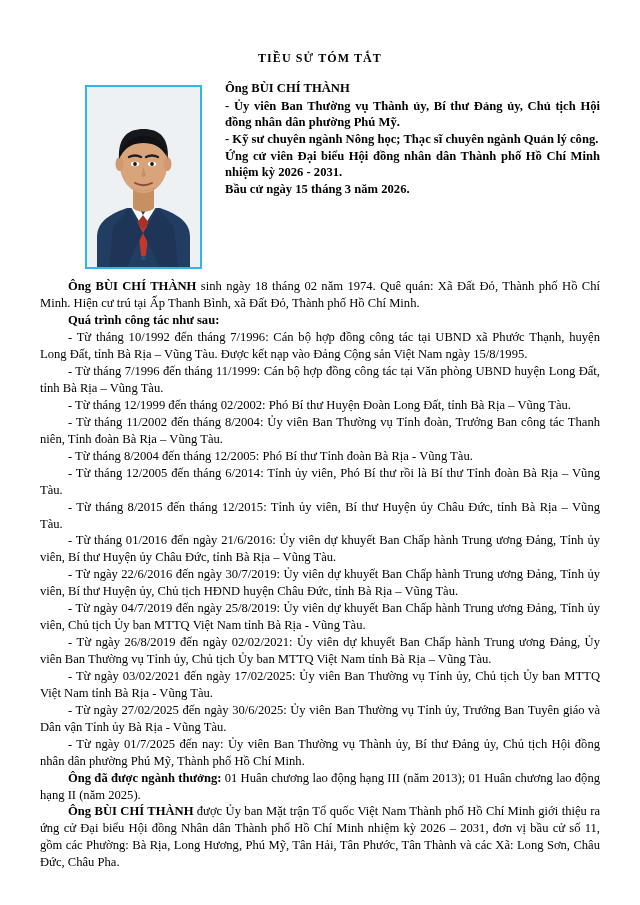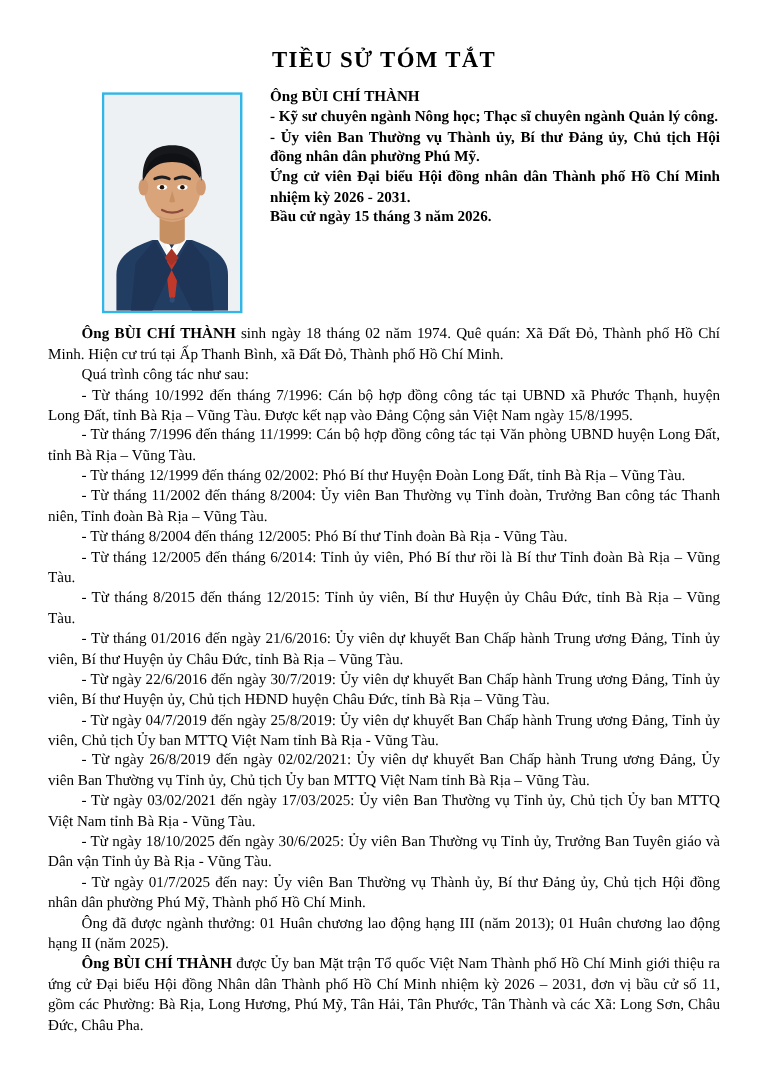--- a/index.html
+++ b/index.html
@@ -19,24 +19,24 @@
     position: relative;
     width: 640px;
     height: 905px;
     padding: 0;
     box-sizing: border-box;
   }
 
   
   .doc-title {
     text-align: center;
-    font-size: 19px;
+    font-size: 12px;
     font-weight: bold;
     letter-spacing: 1.1px;
-    margin: 4px;
+    margin: 15px;
     padding: 36px 0 0 0;
     line-height: 1.2;
   }
 
   
   .header-block {
     margin: 9px 40px 0 40px;
     position: relative;
     min-height: 190px;
   }
@@ -75,21 +75,21 @@
     margin: 8px 40px 0 40px;
     font-size: 12.6px;
     line-height: 1.345;
   }
   .body-text p {
     margin: 0;
     text-align: justify;
     text-indent: 28px;
   }
   .lead-name { font-weight: bold; }
-  .subhead { font-weight: normal; }
+  .subhead { font-weight: bold; }
 </style>
 </head>
 <body>
 
 <div class="page">
 
   <h1 class="doc-title">TIỀU SỬ TÓM TẮT</h1>
 
   <div class="header-block">
 
@@ -135,22 +135,22 @@
 
           <path d="M44 101 q12 6 25 0" stroke="#c79063" stroke-width="1" fill="none" opacity="0.6"></path>
 
           <circle cx="56.5" cy="171" r="2.2" fill="#2e4c74"></circle>
         </svg>
       </div>
     </div>
 
     <div class="identity">
       <p class="name">Ông BÙI CHÍ THÀNH</p>
+      <p>- Ủy viên Ban Thường vụ Thành ủy, Bí thư Đảng ủy, Chủ tịch Hội đồng nhân dân phường Phú Mỹ.</p>
       <p>- Kỹ sư chuyên ngành Nông học; Thạc sĩ chuyên ngành Quản lý công.</p>
-      <p>- Ủy viên Ban Thường vụ Thành ủy, Bí thư Đảng ủy, Chủ tịch Hội đồng nhân dân phường Phú Mỹ.</p>
       <p>Ứng cử viên Đại biểu Hội đồng nhân dân Thành phố Hồ Chí Minh nhiệm kỳ 2026 - 2031.</p>
       <p>Bầu cử ngày 15 tháng 3 năm 2026.</p>
     </div>
   </div>
 
   <div class="body-text">
 
     <p><span class="lead-name">Ông BÙI CHÍ THÀNH</span><span> sinh ngày 18 tháng 02 năm 1974. Quê quán: Xã Đất Đỏ, Thành phố Hồ Chí Minh. Hiện cư trú tại Ấp Thanh Bình, xã Đất Đỏ, Thành phố Hồ Chí Minh.</span></p>
 
     <p><span class="subhead">Quá trình công tác như sau:</span></p>
@@ -159,22 +159,22 @@
     <p>- Từ tháng 7/1996 đến tháng 11/1999: Cán bộ hợp đồng công tác tại Văn phòng UBND huyện Long Đất, tỉnh Bà Rịa – Vũng Tàu.</p>
     <p>- Từ tháng 12/1999 đến tháng 02/2002: Phó Bí thư Huyện Đoàn Long Đất, tỉnh Bà Rịa – Vũng Tàu.</p>
     <p>- Từ tháng 11/2002 đến tháng 8/2004: Ủy viên Ban Thường vụ Tỉnh đoàn, Trưởng Ban công tác Thanh niên, Tỉnh đoàn Bà Rịa – Vũng Tàu.</p>
     <p>- Từ tháng 8/2004 đến tháng 12/2005: Phó Bí thư Tỉnh đoàn Bà Rịa - Vũng Tàu.</p>
     <p>- Từ tháng 12/2005 đến tháng 6/2014: Tỉnh ủy viên, Phó Bí thư rồi là Bí thư Tỉnh đoàn Bà Rịa – Vũng Tàu.</p>
     <p>- Từ tháng 8/2015 đến tháng 12/2015: Tỉnh ủy viên, Bí thư Huyện ủy Châu Đức, tỉnh Bà Rịa – Vũng Tàu.</p>
     <p>- Từ tháng 01/2016 đến ngày 21/6/2016: Ủy viên dự khuyết Ban Chấp hành Trung ương Đảng, Tỉnh ủy viên, Bí thư Huyện ủy Châu Đức, tỉnh Bà Rịa – Vũng Tàu.</p>
     <p>- Từ ngày 22/6/2016 đến ngày 30/7/2019: Ủy viên dự khuyết Ban Chấp hành Trung ương Đảng, Tỉnh ủy viên, Bí thư Huyện ủy, Chủ tịch HĐND huyện Châu Đức, tỉnh Bà Rịa – Vũng Tàu.</p>
     <p>- Từ ngày 04/7/2019 đến ngày 25/8/2019: Ủy viên dự khuyết Ban Chấp hành Trung ương Đảng, Tỉnh ủy viên, Chủ tịch Ủy ban MTTQ Việt Nam tỉnh Bà Rịa - Vũng Tàu.</p>
     <p>- Từ ngày 26/8/2019 đến ngày 02/02/2021: Ủy viên dự khuyết Ban Chấp hành Trung ương Đảng, Ủy viên Ban Thường vụ Tỉnh ủy, Chủ tịch Ủy ban MTTQ Việt Nam tỉnh Bà Rịa – Vũng Tàu.</p>
-    <p>- Từ ngày 03/02/2021 đến ngày 17/03/2025: Ủy viên Ban Thường vụ Tỉnh ủy, Chủ tịch Ủy ban MTTQ Việt Nam tỉnh Bà Rịa - Vũng Tàu.</p>
-    <p>- Từ ngày 18/10/2025 đến ngày 30/6/2025: Ủy viên Ban Thường vụ Tỉnh ủy, Trưởng Ban Tuyên giáo và Dân vận Tỉnh ủy Bà Rịa - Vũng Tàu.</p>
+    <p>- Từ ngày 03/02/2021 đến ngày 17/02/2025: Ủy viên Ban Thường vụ Tỉnh ủy, Chủ tịch Ủy ban MTTQ Việt Nam tỉnh Bà Rịa - Vũng Tàu.</p>
+    <p>- Từ ngày 27/02/2025 đến ngày 30/6/2025: Ủy viên Ban Thường vụ Tỉnh ủy, Trưởng Ban Tuyên giáo và Dân vận Tỉnh ủy Bà Rịa - Vũng Tàu.</p>
     <p>- Từ ngày 01/7/2025 đến nay: Ủy viên Ban Thường vụ Thành ủy, Bí thư Đảng ủy, Chủ tịch Hội đồng nhân dân phường Phú Mỹ, Thành phố Hồ Chí Minh.</p>
 
     <p><span class="subhead">Ông đã được ngành thưởng:</span><span> 01 Huân chương lao động hạng III (năm 2013); 01 Huân chương lao động hạng II (năm 2025).</span></p>
 
     <p><span class="lead-name">Ông BÙI CHÍ THÀNH</span><span> được Ủy ban Mặt trận Tổ quốc Việt Nam Thành phố Hồ Chí Minh giới thiệu ra ứng cử Đại biểu Hội đồng Nhân dân Thành phố Hồ Chí Minh nhiệm kỳ 2026 – 2031, đơn vị bầu cử số 11, gồm các Phường: Bà Rịa, Long Hương, Phú Mỹ, Tân Hải, Tân Phước, Tân Thành và các Xã: Long Sơn, Châu Đức, Châu Pha.</span></p>
   </div>
 
 </div>
 
 </body></html>

